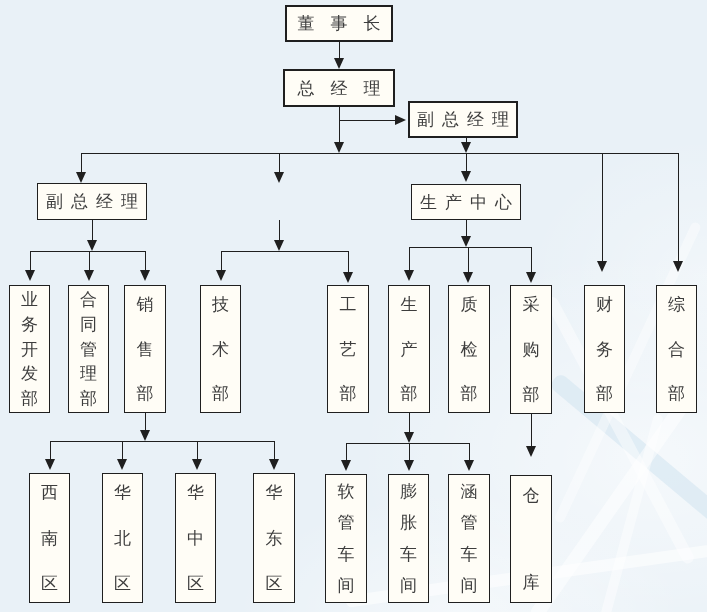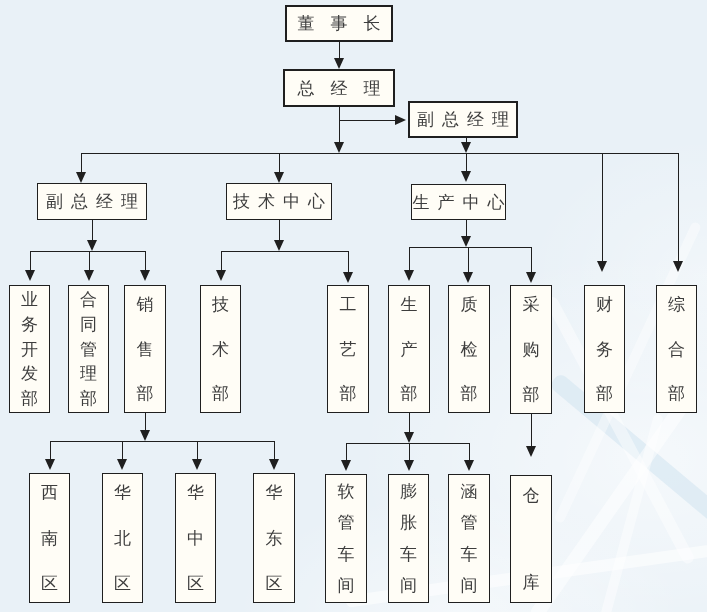--- a/index.html
+++ b/index.html
@@ -126,24 +126,21 @@
     </div>
     <div class="node h h-wide b2" style="left: 285px; top: 5px; width: 108px; height: 37px;">
       <span>董事长</span>
     </div>
     <div class="node h h-med b2" style="left: 408px; top: 101px; width: 110px; height: 37px;">
       <span>副总经理</span>
     </div>
     <div class="node h h-med" style="left: 37px; top: 183px; width: 110px; height: 37px;">
       <span>副总经理</span>
     </div>
-    <div class="node h h-med" style="left: 226px; top: 183px; width: 106px; height: 37px;">
-      <span>技术中心</span>
-    </div>
-    <div class="node h h-med" style="left: 411px; top: 184px; width: 95px; height: 36px;">
+    <div class="node h h-med" style="left: 411px; top: 184px; width: 110px; height: 36px;">
       <span>生产中心</span>
     </div>
     <div class="node v v5" style="left: 9px; top: 285px; width: 41px; height: 128px;">
       <span>业</span>
       <span>务</span>
       <span>开</span>
       <span>发</span>
       <span>部</span>
     </div>
     <div class="node v v5" style="left: 68px; top: 285px; width: 41px; height: 128px;">

